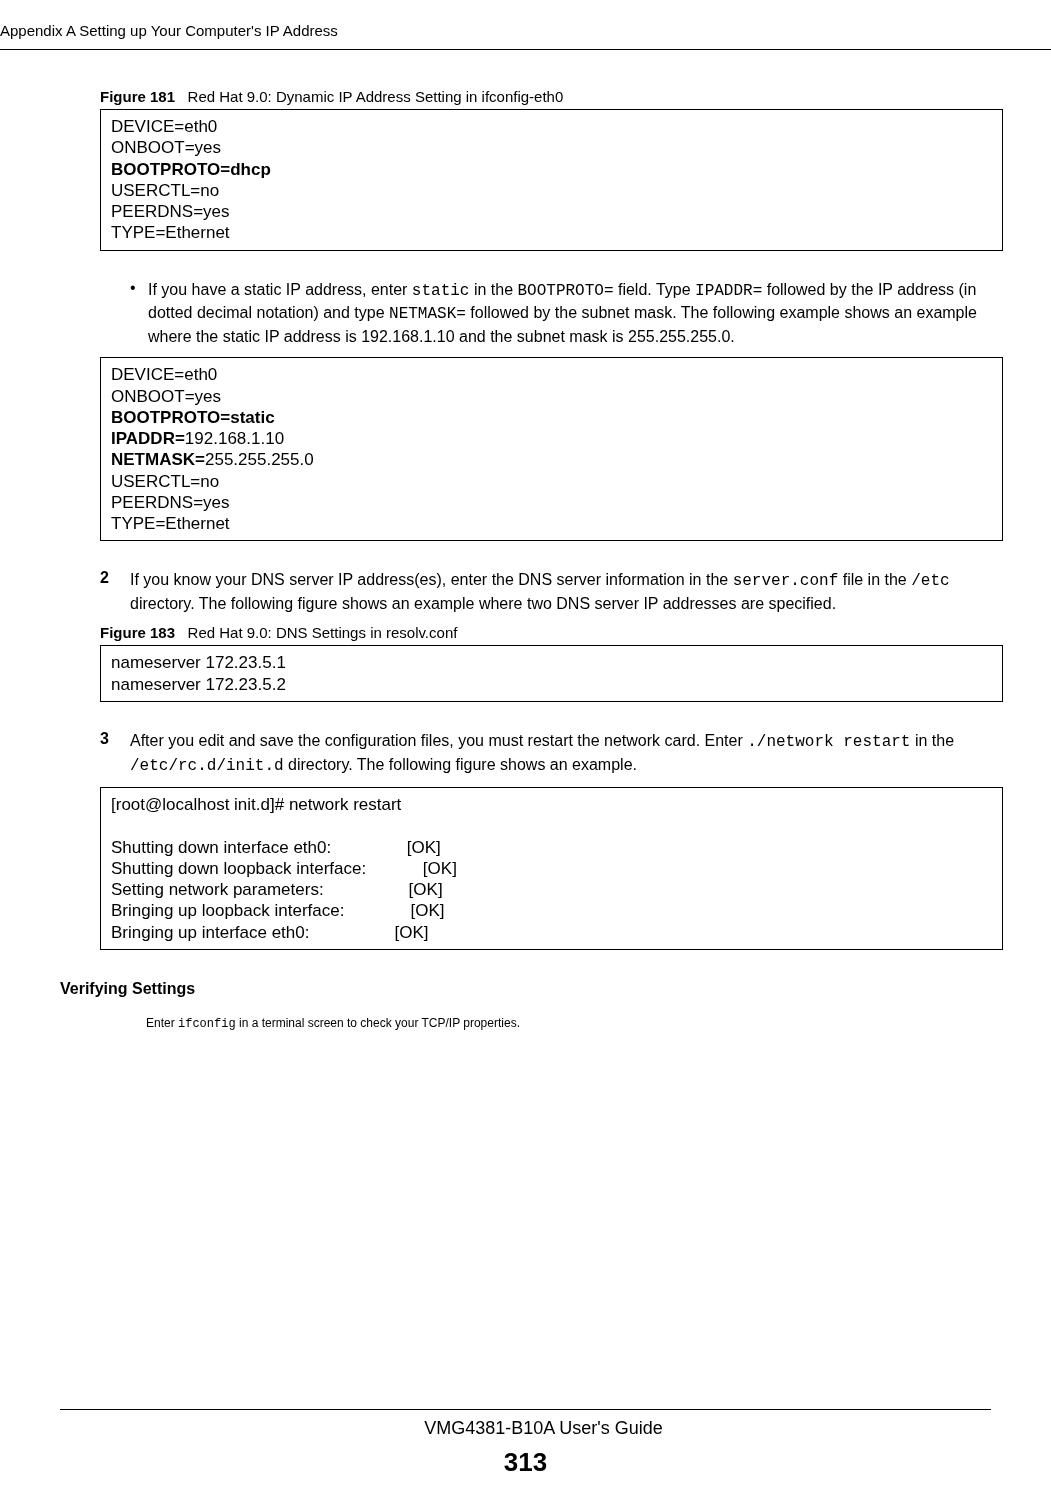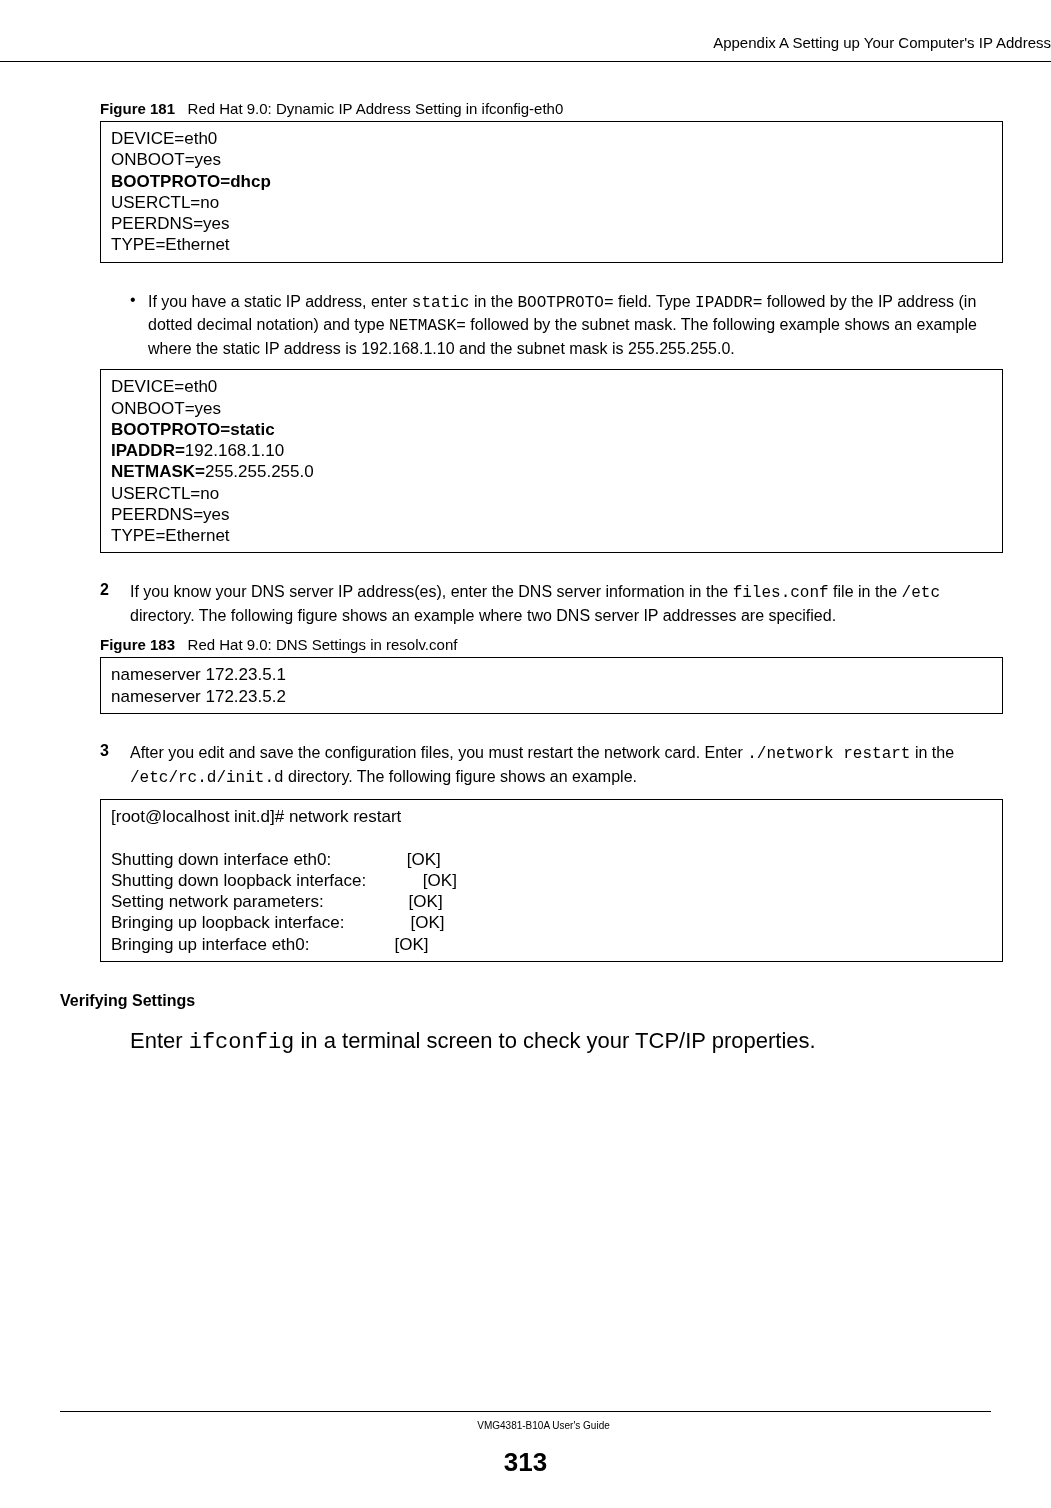--- a/index.html
+++ b/index.html
@@ -7,22 +7,22 @@
       width: 1051px;
       height: 1508px;
       font-family: Verdana, Geneva, sans-serif;
       font-size: 16px;
       color: #000;
       background: #fff;
       position: relative;
       padding: 0;
     }
     .header-title {
-      text-align: right;
-      padding-top: 34px;
+      text-align: left;
+      padding-top: 22px;
       font-size: 15px;
     }
     .header-rule {
       border: none;
       border-top: 1px solid #000;
       margin: 10px 0 0 0;
     }
     .content {
       padding: 30px 48px 0 100px;
     }
@@ -69,37 +69,37 @@
       font-size: 16px;
       line-height: 1.35;
     }
     .section-heading {
       font-size: 16px;
       font-weight: bold;
       margin: 30px 0 18px 0;
     }
     .section-heading-wrap { margin-left: -40px; }
     .plain-para {
-      font-size: 22px;
-      margin-left: 30px;
+      font-size: 12px;
+      margin-left: 46px;
     }
     .footer {
       position: absolute;
       bottom: 30px;
       left: 0;
       width: 100%;
       text-align: center;
     }
     .footer-rule {
       border: none;
       border-top: 1px solid #000;
       margin: 0 60px 8px 60px;
     }
-    .footer-guide { font-size: 10px; padding-left: 36px; }
-    .footer-page { font-size: 26px; font-weight: bold; margin-top: 16px; }
+    .footer-guide { font-size: 18px; padding-left: 36px; }
+    .footer-page { font-size: 26px; font-weight: bold; margin-top: 8px; }
   </style>
 </head>
 <body>
 
 <div class="header-title">Appendix A Setting up Your Computer's IP Address</div>
 <hr class="header-rule">
 
 <div class="content">
 
   <div class="figure-caption">
@@ -124,21 +124,21 @@
 <span class="bold">BOOTPROTO=static</span>
 <span class="bold">IPADDR=</span><span>192.168.1.10</span>
 <span class="bold">NETMASK=</span><span>255.255.255.0</span>
 <span>USERCTL=no</span>
 <span>PEERDNS=yes</span>
 <span>TYPE=Ethernet</span></div>
 
   <div class="num-block">
     <div class="num-label">2</div>
     <div class="num-text">
-      <span>If you know your DNS server IP address(es), enter the DNS server information in the </span><span class="mono">files.conf</span><span> file in the </span><span class="mono">/etc</span><span> directory.  The following figure shows an example where two DNS server IP addresses are specified.</span>
+      <span>If you know your DNS server IP address(es), enter the DNS server information in the </span><span class="mono">server.conf</span><span> file in the </span><span class="mono">/etc</span><span> directory.  The following figure shows an example where two DNS server IP addresses are specified.</span>
     </div>
   </div>
 
   <div class="figure-caption">
     <span class="fig-num">Figure 183</span>&nbsp;&nbsp;&nbsp;<span>Red Hat 9.0: DNS Settings in resolv.conf</span>
   </div>
   <div class="code-box"><span>nameserver 172.23.5.1</span>
 <span>nameserver 172.23.5.2</span></div>
 
   <div class="num-block">

